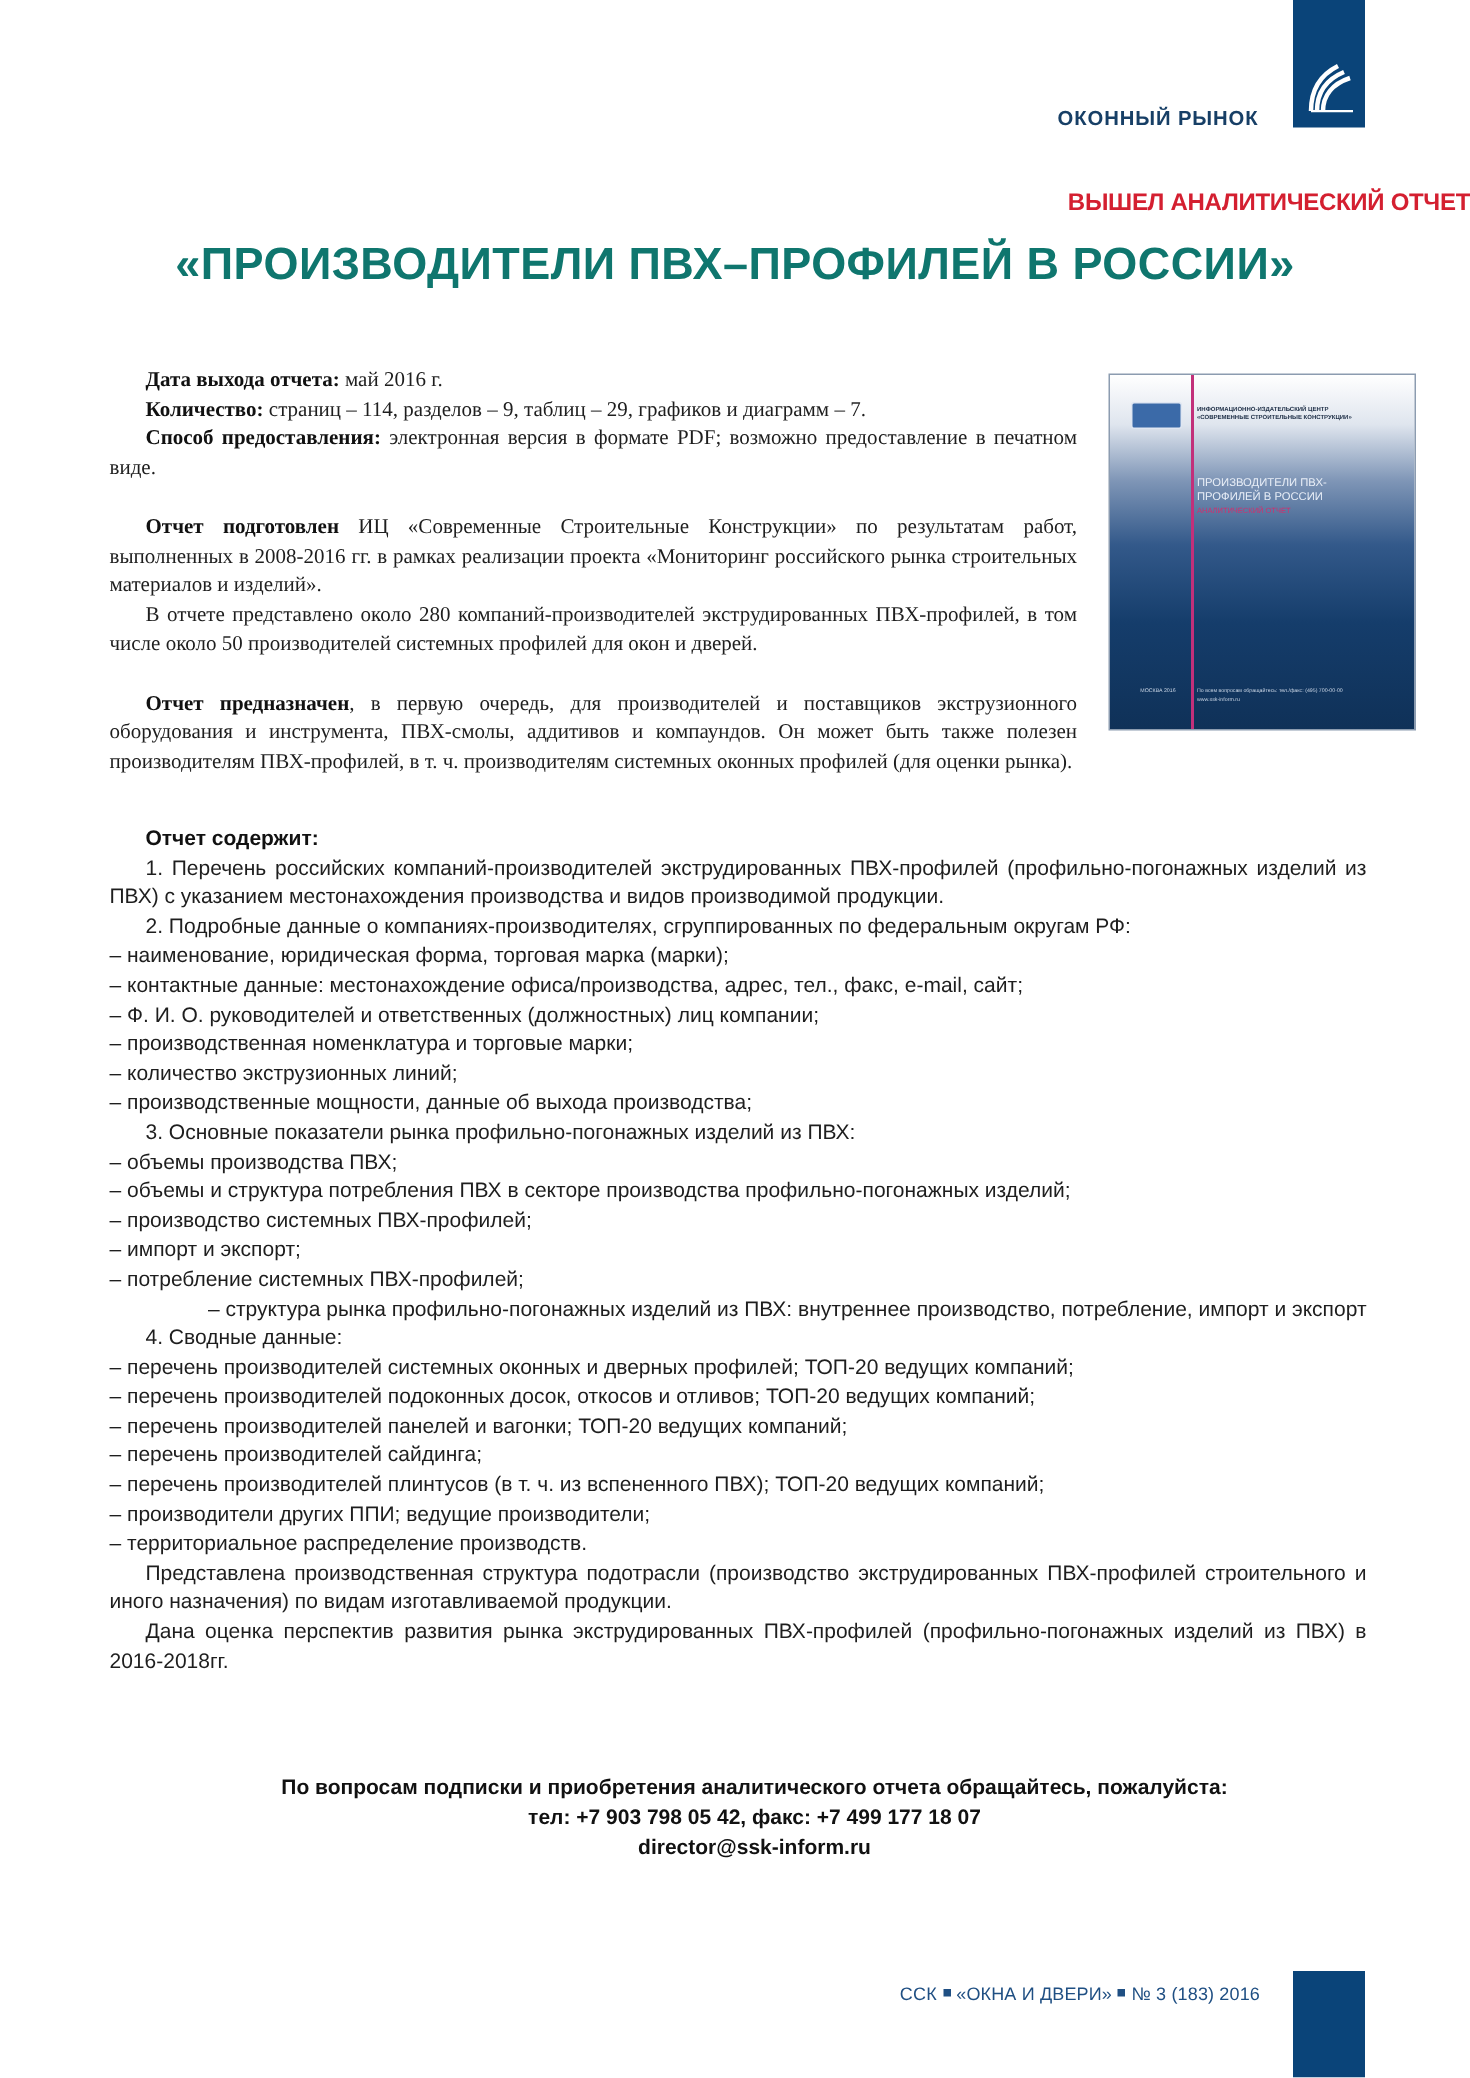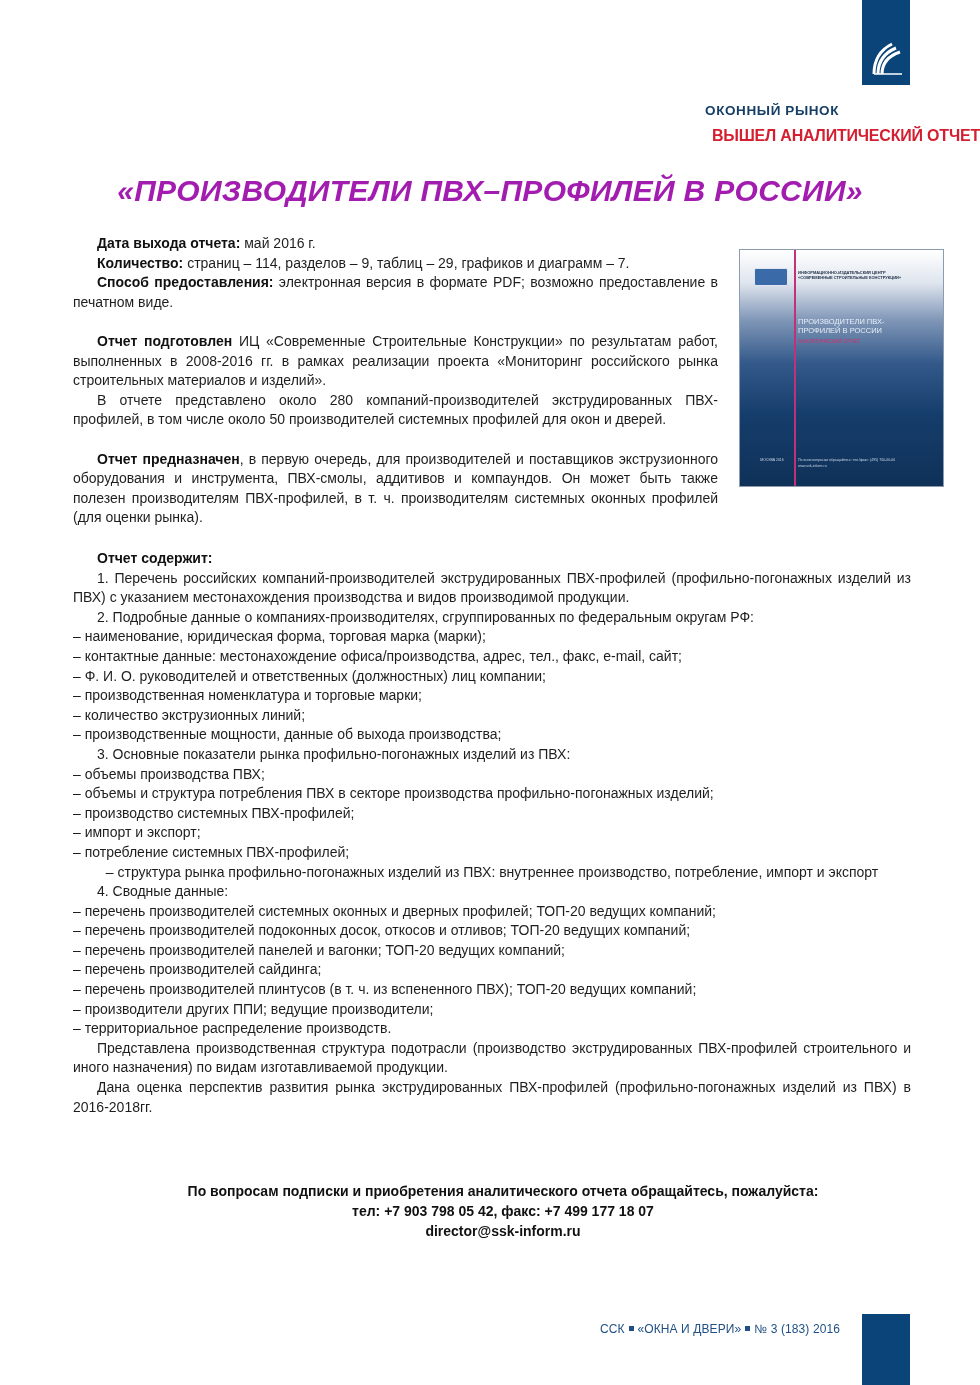--- a/index.html
+++ b/index.html
@@ -2,34 +2,34 @@
 <html><head>
 <meta charset="utf-8">
 <style>
   html, body { margin: 0; padding: 0; background: #ffffff; }
   body { width: 980px; height: 1385px; position: relative; overflow: hidden;
          font-family: "Liberation Sans", sans-serif; color: #1a1a1a; }
 
   .top-tab { position: absolute; left: 862px; top: 0; width: 48px; height: 85px; background: #0a4479; }
   .logo-icon { position: absolute; left: 868px; top: 36px; width: 36px; height: 40px; }
   .section-label { position: absolute; right: 141px; top: 71px; font-size: 13.5px; font-weight: bold;
-                   color: #173f66; letter-spacing: 0.6px; margin-top: 32px; }
+                   color: #173f66; letter-spacing: 0.6px; }
 
   .kicker { position: absolute; left: 0; width: 980px; top: 127px; text-align: right;
             font-size: 16px; font-weight: bold; color: #d41f30; letter-spacing: -0.2px; }
-  .headline { position: absolute; left: 0; width: 980px; top: 174px; text-align: center;
-              font-size: 30px; font-weight: bold; color: #a21caf; letter-spacing: 0.3px; font-style: italic; }
+  .headline { position: absolute; left: 0; width: 980px; top: 160px; text-align: center;
+              font-size: 30px; font-weight: bold; color: #0f766e; letter-spacing: 0.3px; }
 
   .text { position: absolute; font-size: 14px; line-height: 19.6px; color: #1e1e1e; }
   .text p { margin: 0; text-indent: 24px; text-align: justify; }
   .text p.noind { text-indent: 0; }
   .text b { font-weight: bold; color: #111; }
   .gap { height: 19.6px; }
 
-  .intro { left: 73px; top: 234px; width: 645px; }
+  .intro { left: 73px; top: 244px; width: 645px; font-family: Liberation Serif, serif; }
   .body2 { left: 73px; top: 549px; width: 838px; }
 
   .cover { position: absolute; left: 739px; top: 249px; width: 205px; height: 238px;
            background: linear-gradient(180deg, #ffffff 0%, #dfe5ee 14%, #7e95b6 30%, #33598a 48%, #153d6b 70%, #0f3158 100%);
            border: 1px solid #8c9cb0; box-sizing: border-box; overflow: hidden; }
   .cover-line { position: absolute; left: 54px; top: 0; width: 2px; height: 100%; background: #c2307a; }
   .cover-logo { position: absolute; left: 14px; top: 18px; width: 32px; height: 16px; background: #3b6aa8;
                 border-radius: 2px; border: 1px solid #dfe6f2; }
   .cover-org { position: absolute; left: 58px; top: 20px; width: 105px; font-size: 4px; line-height: 5px;
                color: #1b2c44; font-weight: bold; }
@@ -96,21 +96,21 @@
   <p class="noind">–  Ф. И. О. руководителей и ответственных (должностных) лиц компании;</p>
   <p class="noind">– производственная номенклатура и торговые марки;</p>
   <p class="noind">– количество экструзионных линий;</p>
   <p class="noind">–  производственные мощности, данные об выхода производства;</p>
   <p>3. Основные показатели рынка профильно-погонажных изделий из ПВХ:</p>
   <p class="noind">– объемы производства ПВХ;</p>
   <p class="noind">– объемы и структура потребления ПВХ в секторе производства профильно-погонажных изделий;</p>
   <p class="noind">–  производство системных ПВХ-профилей;</p>
   <p class="noind">– импорт и экспорт;</p>
   <p class="noind">– потребление системных ПВХ-профилей;</p>
-  <p class="noind" style="text-align:center;white-space:nowrap;">– структура рынка профильно-погонажных изделий из ПВХ: внутреннее производство, потребление, импорт и экспорт</p>
+  <p class="noind" style="text-align:right;white-space:nowrap;">– структура рынка профильно-погонажных изделий из ПВХ: внутреннее производство, потребление, импорт и экспорт</p>
   <p>4. Сводные данные:</p>
   <p class="noind">– перечень производителей системных оконных и дверных профилей; ТОП-20 ведущих компаний;</p>
   <p class="noind">–  перечень производителей подоконных досок, откосов и отливов; ТОП-20 ведущих компаний;</p>
   <p class="noind">– перечень производителей панелей и вагонки; ТОП-20 ведущих компаний;</p>
   <p class="noind">– перечень производителей сайдинга;</p>
   <p class="noind">–  перечень производителей плинтусов (в т. ч. из вспененного ПВХ); ТОП-20 ведущих компаний;</p>
   <p class="noind">– производители других ППИ; ведущие производители;</p>
   <p class="noind">–  территориальное распределение производств.</p>
   <p>Представлена производственная структура подотрасли (производство экструдированных ПВХ-профилей строительного и иного назначения) по видам изготавливаемой продукции.</p>
   <p>Дана оценка перспектив развития рынка экструдированных ПВХ-профилей (профильно-погонажных изделий из ПВХ) в 2016-2018гг.</p>

